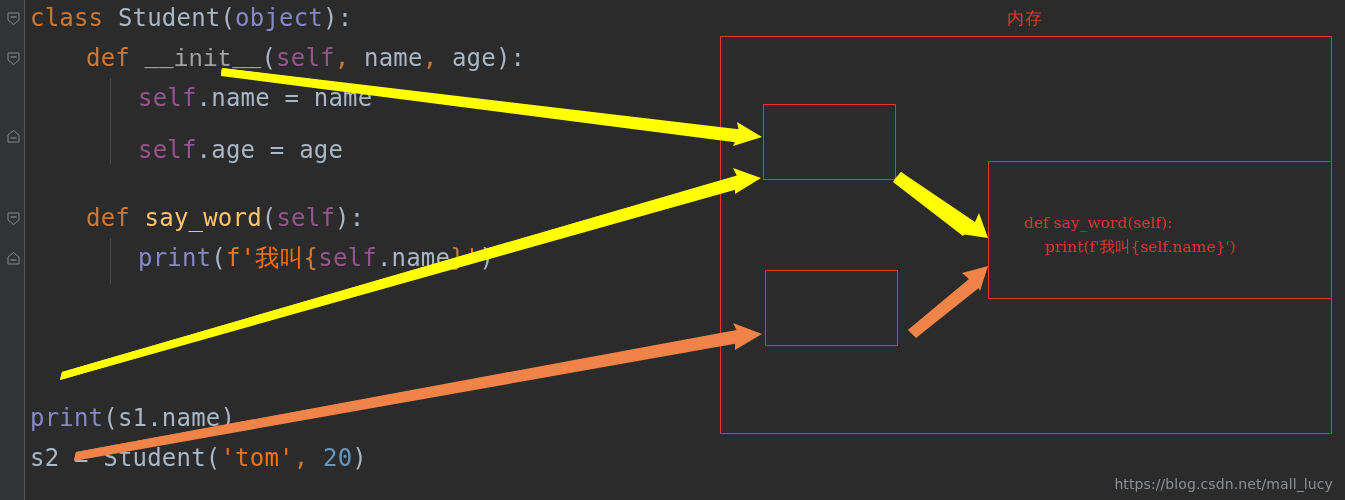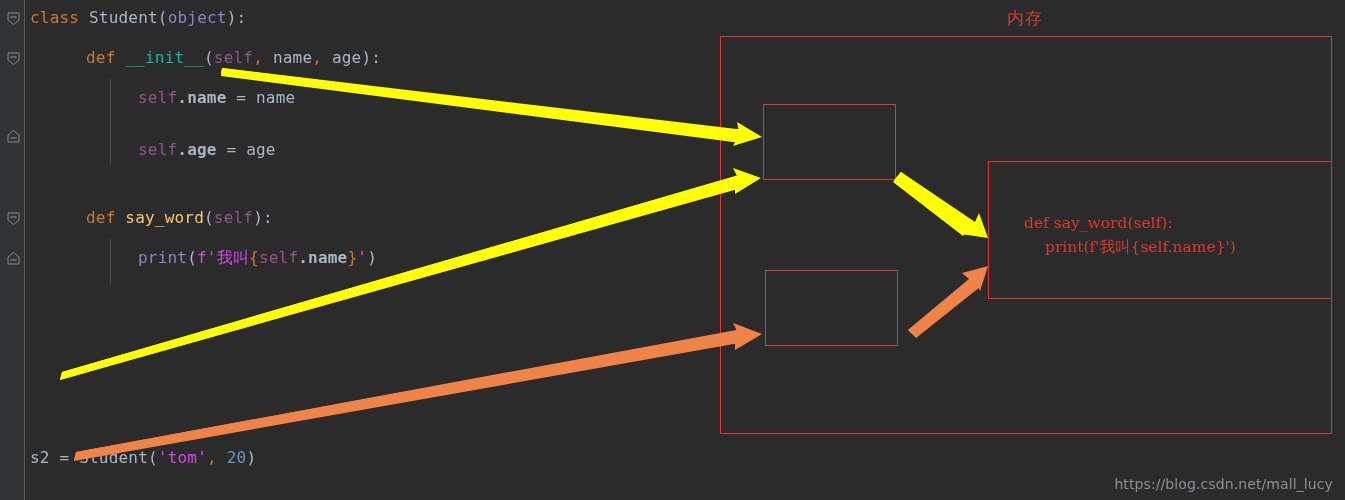--- a/index.html
+++ b/index.html
@@ -43,37 +43,37 @@
     left: 30px;
     top: 0;
     width: 690px;
     height: 500px;
   }
   .codeline {
     position: absolute;
     left: 0;
     white-space: pre;
     font-family: "DejaVu Sans Mono", monospace;
-    font-size: 16px;
+    font-size: 24px;
     line-height: 20px;
     letter-spacing: 0.2px;
   }
   .kw      { color: #cc7832; }      
   .cls     { color: #a9b7c6; }      
   .builtin { color: #8888c6; }      
-  .magic   { color: #14b8a6; }      
+  .magic   { color: #a3a3a3; font-family: Liberation Mono, monospace; }      
   .selfp   { color: #94558d; }      
   .param   { color: #a9b7c6; }      
   .punc    { color: #a9b7c6; }
   .fname   { color: #ffc66d; }      
   .func    { color: #8888c6; }      
-  .str     { color: #d946ef; }      
+  .str     { color: #f97316; }      
   .num     { color: #6897bb; }      
   .brace   { color: #cc7832; }      
-  .attr    { color: #a9b7c6; font-weight: bold; }
+  .attr    { color: #a9b7c6; }
   .comma   { color: #cc7832; }
   .indent-guide {
     position: absolute;
     width: 1px;
     background: #4b4b4b;
   }
 
   
   #memory-title {
     position: absolute;
@@ -187,20 +187,21 @@
 
     <div class="codeline" style="top:88px; left:108px;"><span class="selfp">self</span><span class="attr">.name</span><span class="punc"> = </span><span class="param">name</span></div>
 
     <div class="codeline" style="top:140px; left:108px;"><span class="selfp">self</span><span class="attr">.age</span><span class="punc"> = </span><span class="param">age</span></div>
 
     <div class="codeline" style="top:208px; left:56px;"><span class="kw">def</span><span class="punc"> </span><span class="fname">say_word</span><span class="punc">(</span><span class="selfp">self</span><span class="punc">):</span></div>
 
     <div class="codeline" style="top:248px; left:108px;"><span class="func">print</span><span class="punc">(</span><span class="str">f'我叫</span><span class="brace">{</span><span class="selfp">self</span><span class="attr">.name</span><span class="brace">}</span><span class="str">'</span><span class="punc">)</span></div>
 
 
+    <div class="codeline" style="top:408px; left:0px;"><span class="func">print</span><span class="punc">(</span><span class="cls">s1</span><span class="attr">.name</span><span class="punc">)</span></div>
 
     <div class="codeline" style="top:448px; left:0px;"><span class="cls">s2</span><span class="punc"> = </span><span class="cls">Student</span><span class="punc">(</span><span class="str">'tom'</span><span class="comma">,</span><span class="punc"> </span><span class="num">20</span><span class="punc">)</span></div>
 
   </div>
 
   <div id="memory-title">内存</div>
 
   <div class="redbox" id="memory-box"></div>
   <div class="redbox" id="obj1-box"></div>
   <div class="redbox" id="obj2-box"></div>

